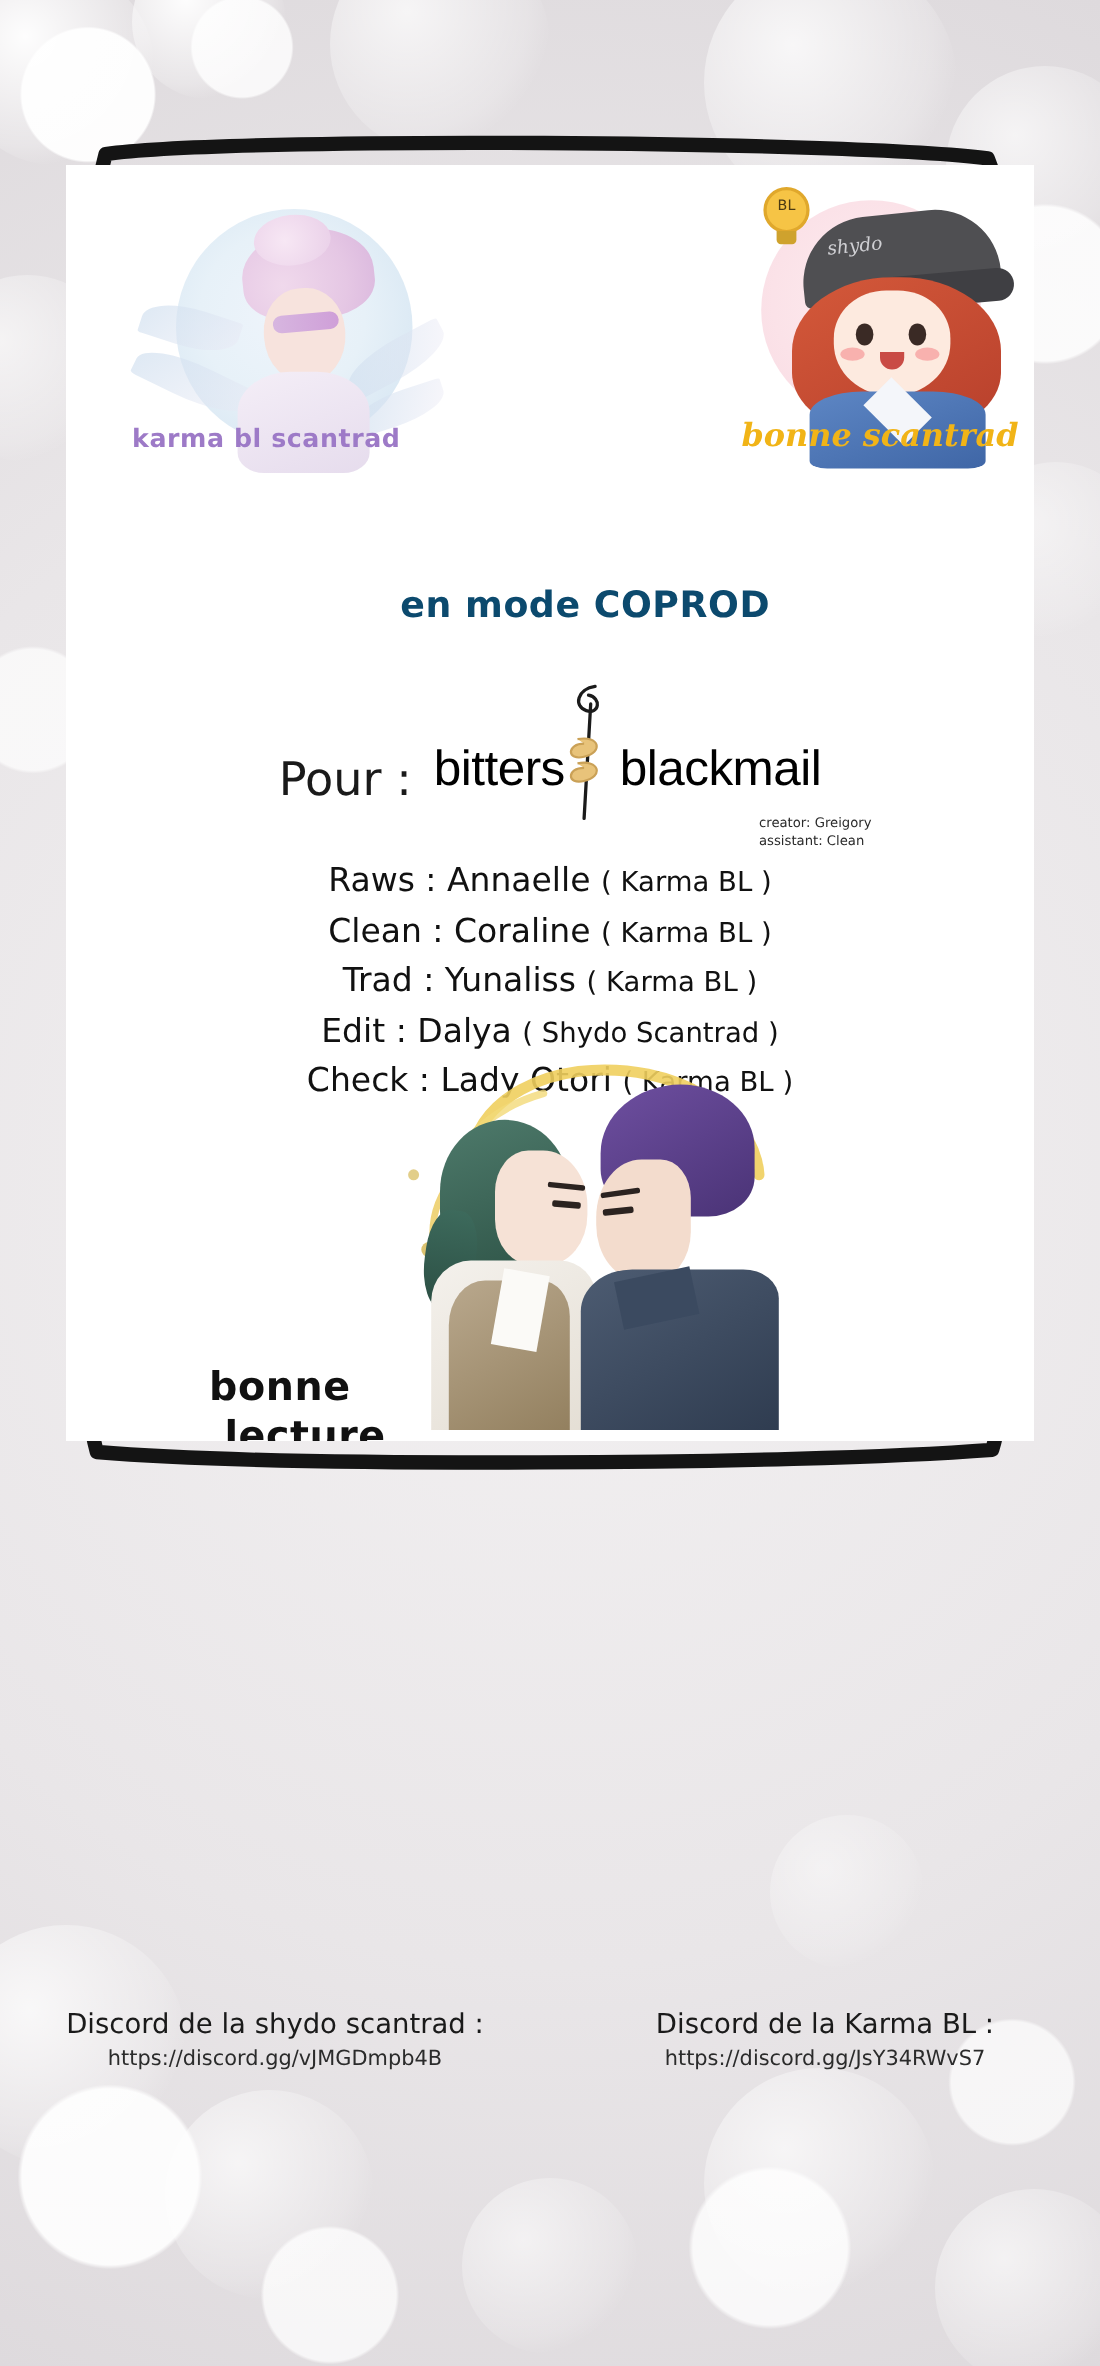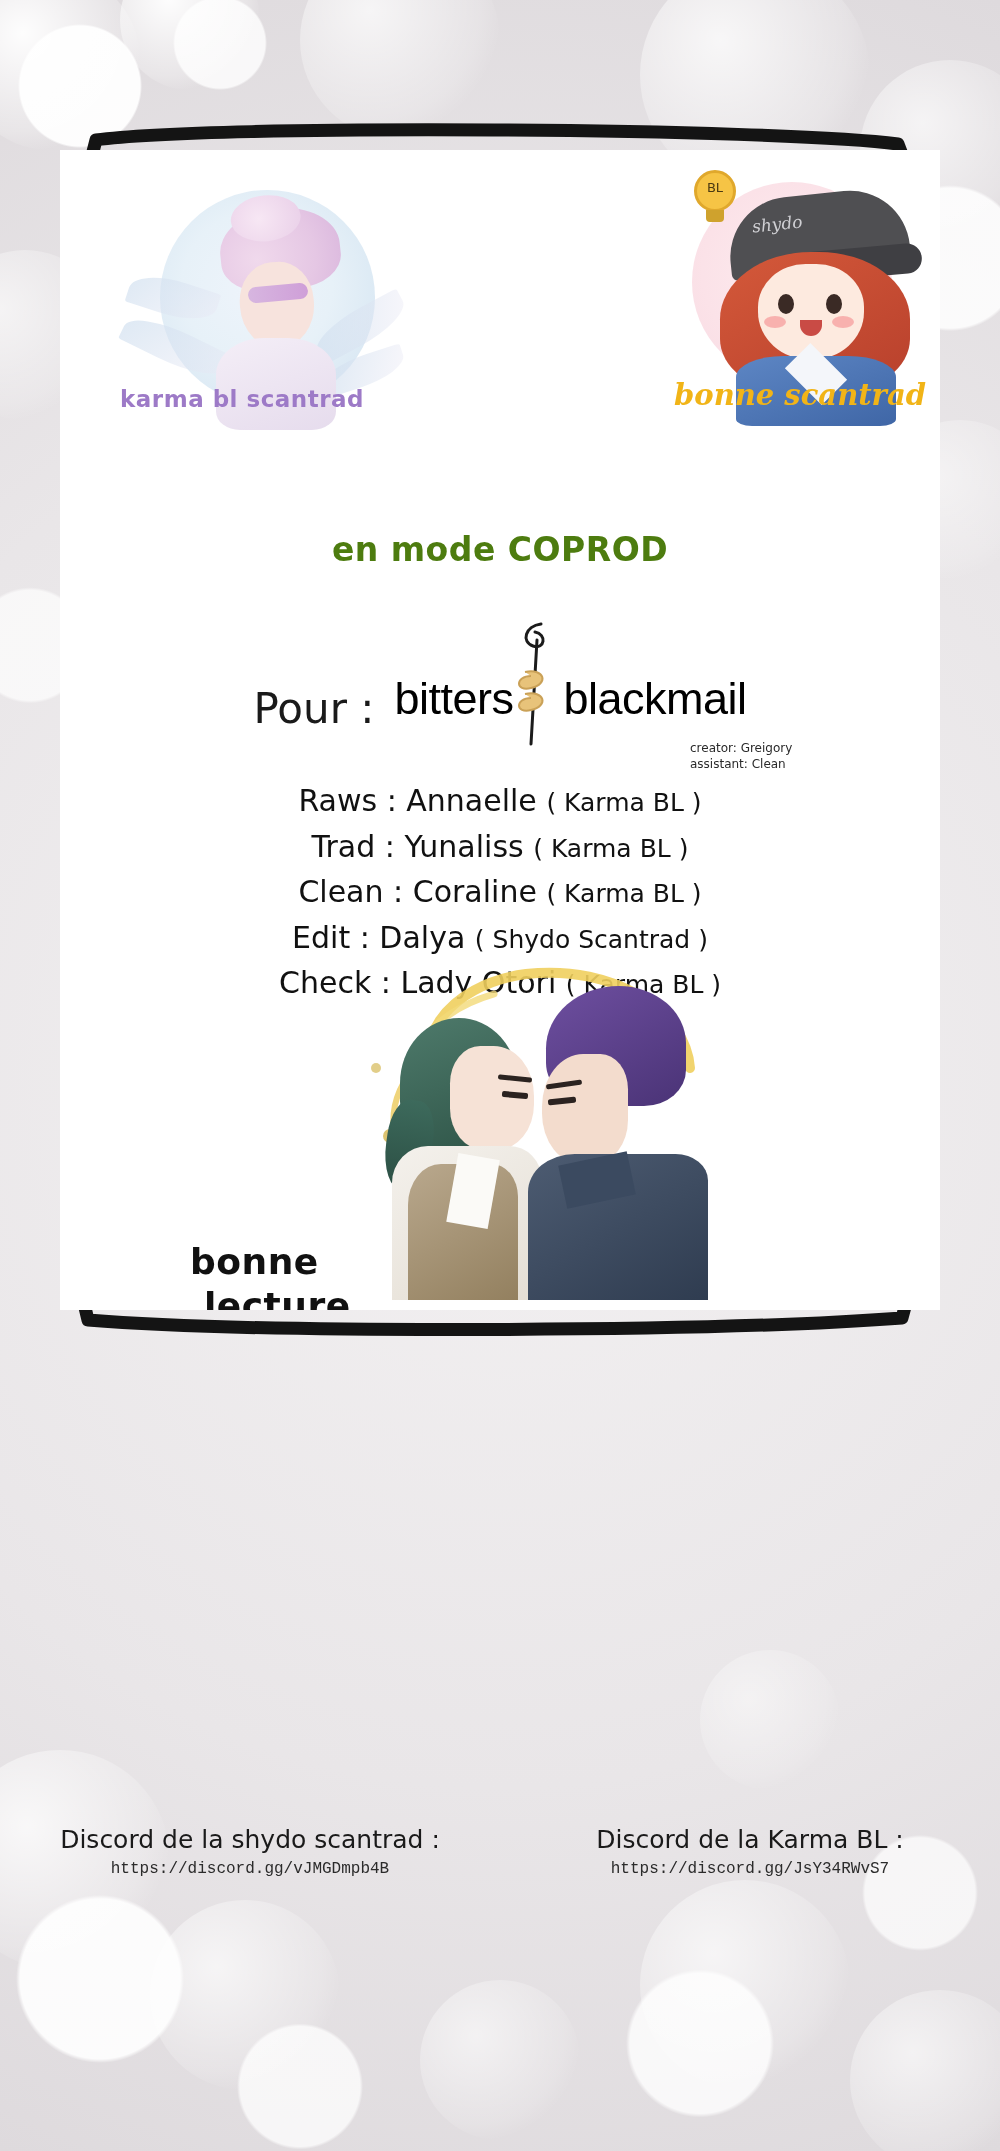--- a/index.html
+++ b/index.html
@@ -307,22 +307,23 @@
 
   
   .coprod {
     position: absolute;
     left: 0;
     top: 380px;
     width: 100%;
     text-align: center;
     font-size: 33px;
     font-weight: bold;
-    color: #4d7c0f;
+    color: #0c4a6e;
     letter-spacing: 0.5px;
+    padding-left: 32px;
   }
 
   .pour-row {
     position: absolute;
     left: 0;
     top: 514px;
     width: 100%;
     display: flex;
     align-items: center;
     justify-content: center;
@@ -510,23 +511,22 @@
   .discord-col {
     text-align: center;
     width: 46%;
   }
   .discord-title {
     font-size: 25px;
     color: #1a1a1a;
     margin-bottom: 6px;
   }
   .discord-link {
-    font-size: 16px;
+    font-size: 19px;
     color: #2b2b2b;
-    font-family: Liberation Mono, monospace;
   }
 </style>
 </head>
 <body>
 
 <div id="page">
 
   <div class="bokeh" style="left:-40px;top:-30px;width:180px;height:180px;"></div>
   <div class="bokeh" style="left:120px;top:-50px;width:140px;height:140px;"></div>
   <div class="bokeh" style="left:300px;top:-60px;width:200px;height:200px;opacity:.75;"></div>
@@ -611,25 +611,25 @@
       <div>creator: Greigory</div>
       <div>assistant: Clean</div>
     </div>
 
     <div class="staff">
       <div class="staff-line">
         <span class="role">Raws : Annaelle</span>
         <span class="team">( Karma BL )</span>
       </div>
       <div class="staff-line">
-        <span class="role">Trad : Yunaliss</span>
+        <span class="role">Clean : Coraline</span>
         <span class="team">( Karma BL )</span>
       </div>
       <div class="staff-line">
-        <span class="role">Clean : Coraline</span>
+        <span class="role">Trad : Yunaliss</span>
         <span class="team">( Karma BL )</span>
       </div>
       <div class="staff-line">
         <span class="role">Edit : Dalya</span>
         <span class="team">( Shydo Scantrad )</span>
       </div>
       <div class="staff-line">
         <span class="role">Check : Lady Otori</span>
         <span class="team">( Karma BL )</span>
       </div>

